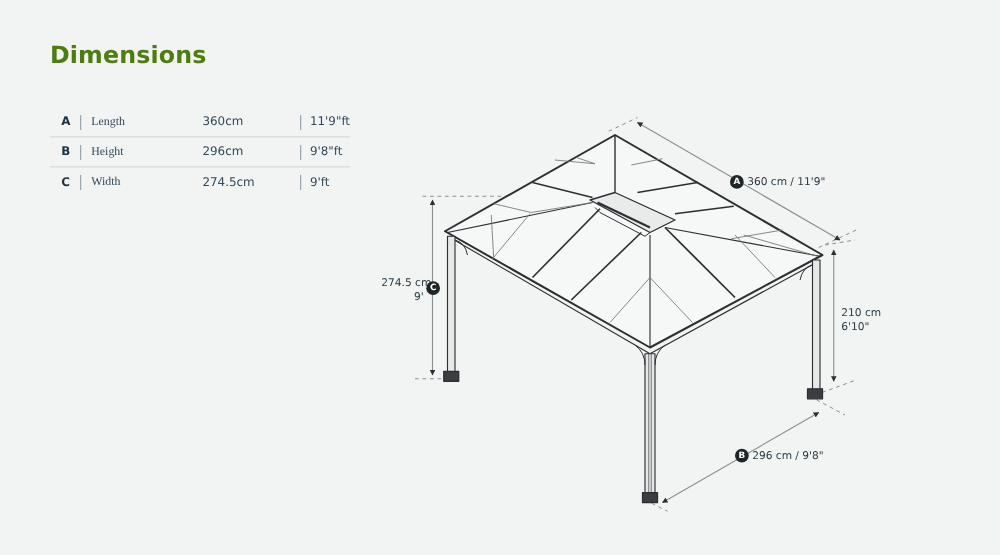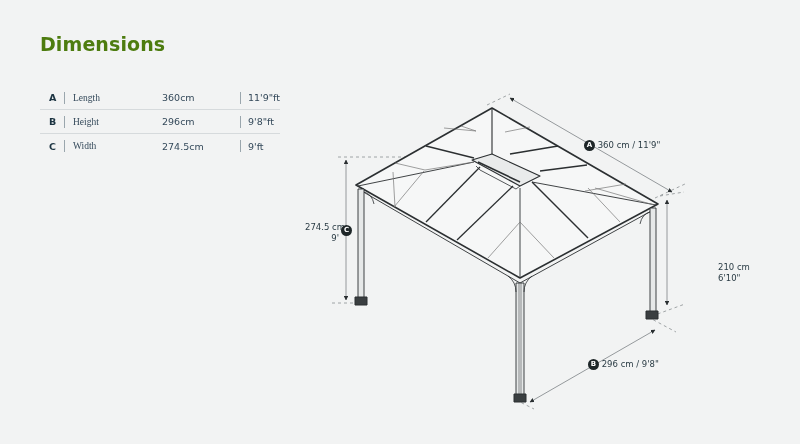--- a/index.html
+++ b/index.html
@@ -202,21 +202,21 @@
 </div>
 
 <div class="lbl" style="left:305px; top:222px; text-align:right; width:34px;">
   <div>274.5 cm</div>
   <div>9'</div>
 </div>
 <div class="lbl" style="left:341px; top:225px;">
   <span class="badge">C</span>
 </div>
 
-<div class="lbl" style="left:673px; top:262px;margin-left:45px;">
+<div class="lbl" style="left:673px; top:246px;">
   <div>210 cm</div>
   <div>6'10"</div>
 </div>
 
 <div class="lbl" style="left:588px; top:359px;">
   <span class="badge">B</span>
   <span>296 cm / 9'8"</span>
 </div>
 
 </body></html>

